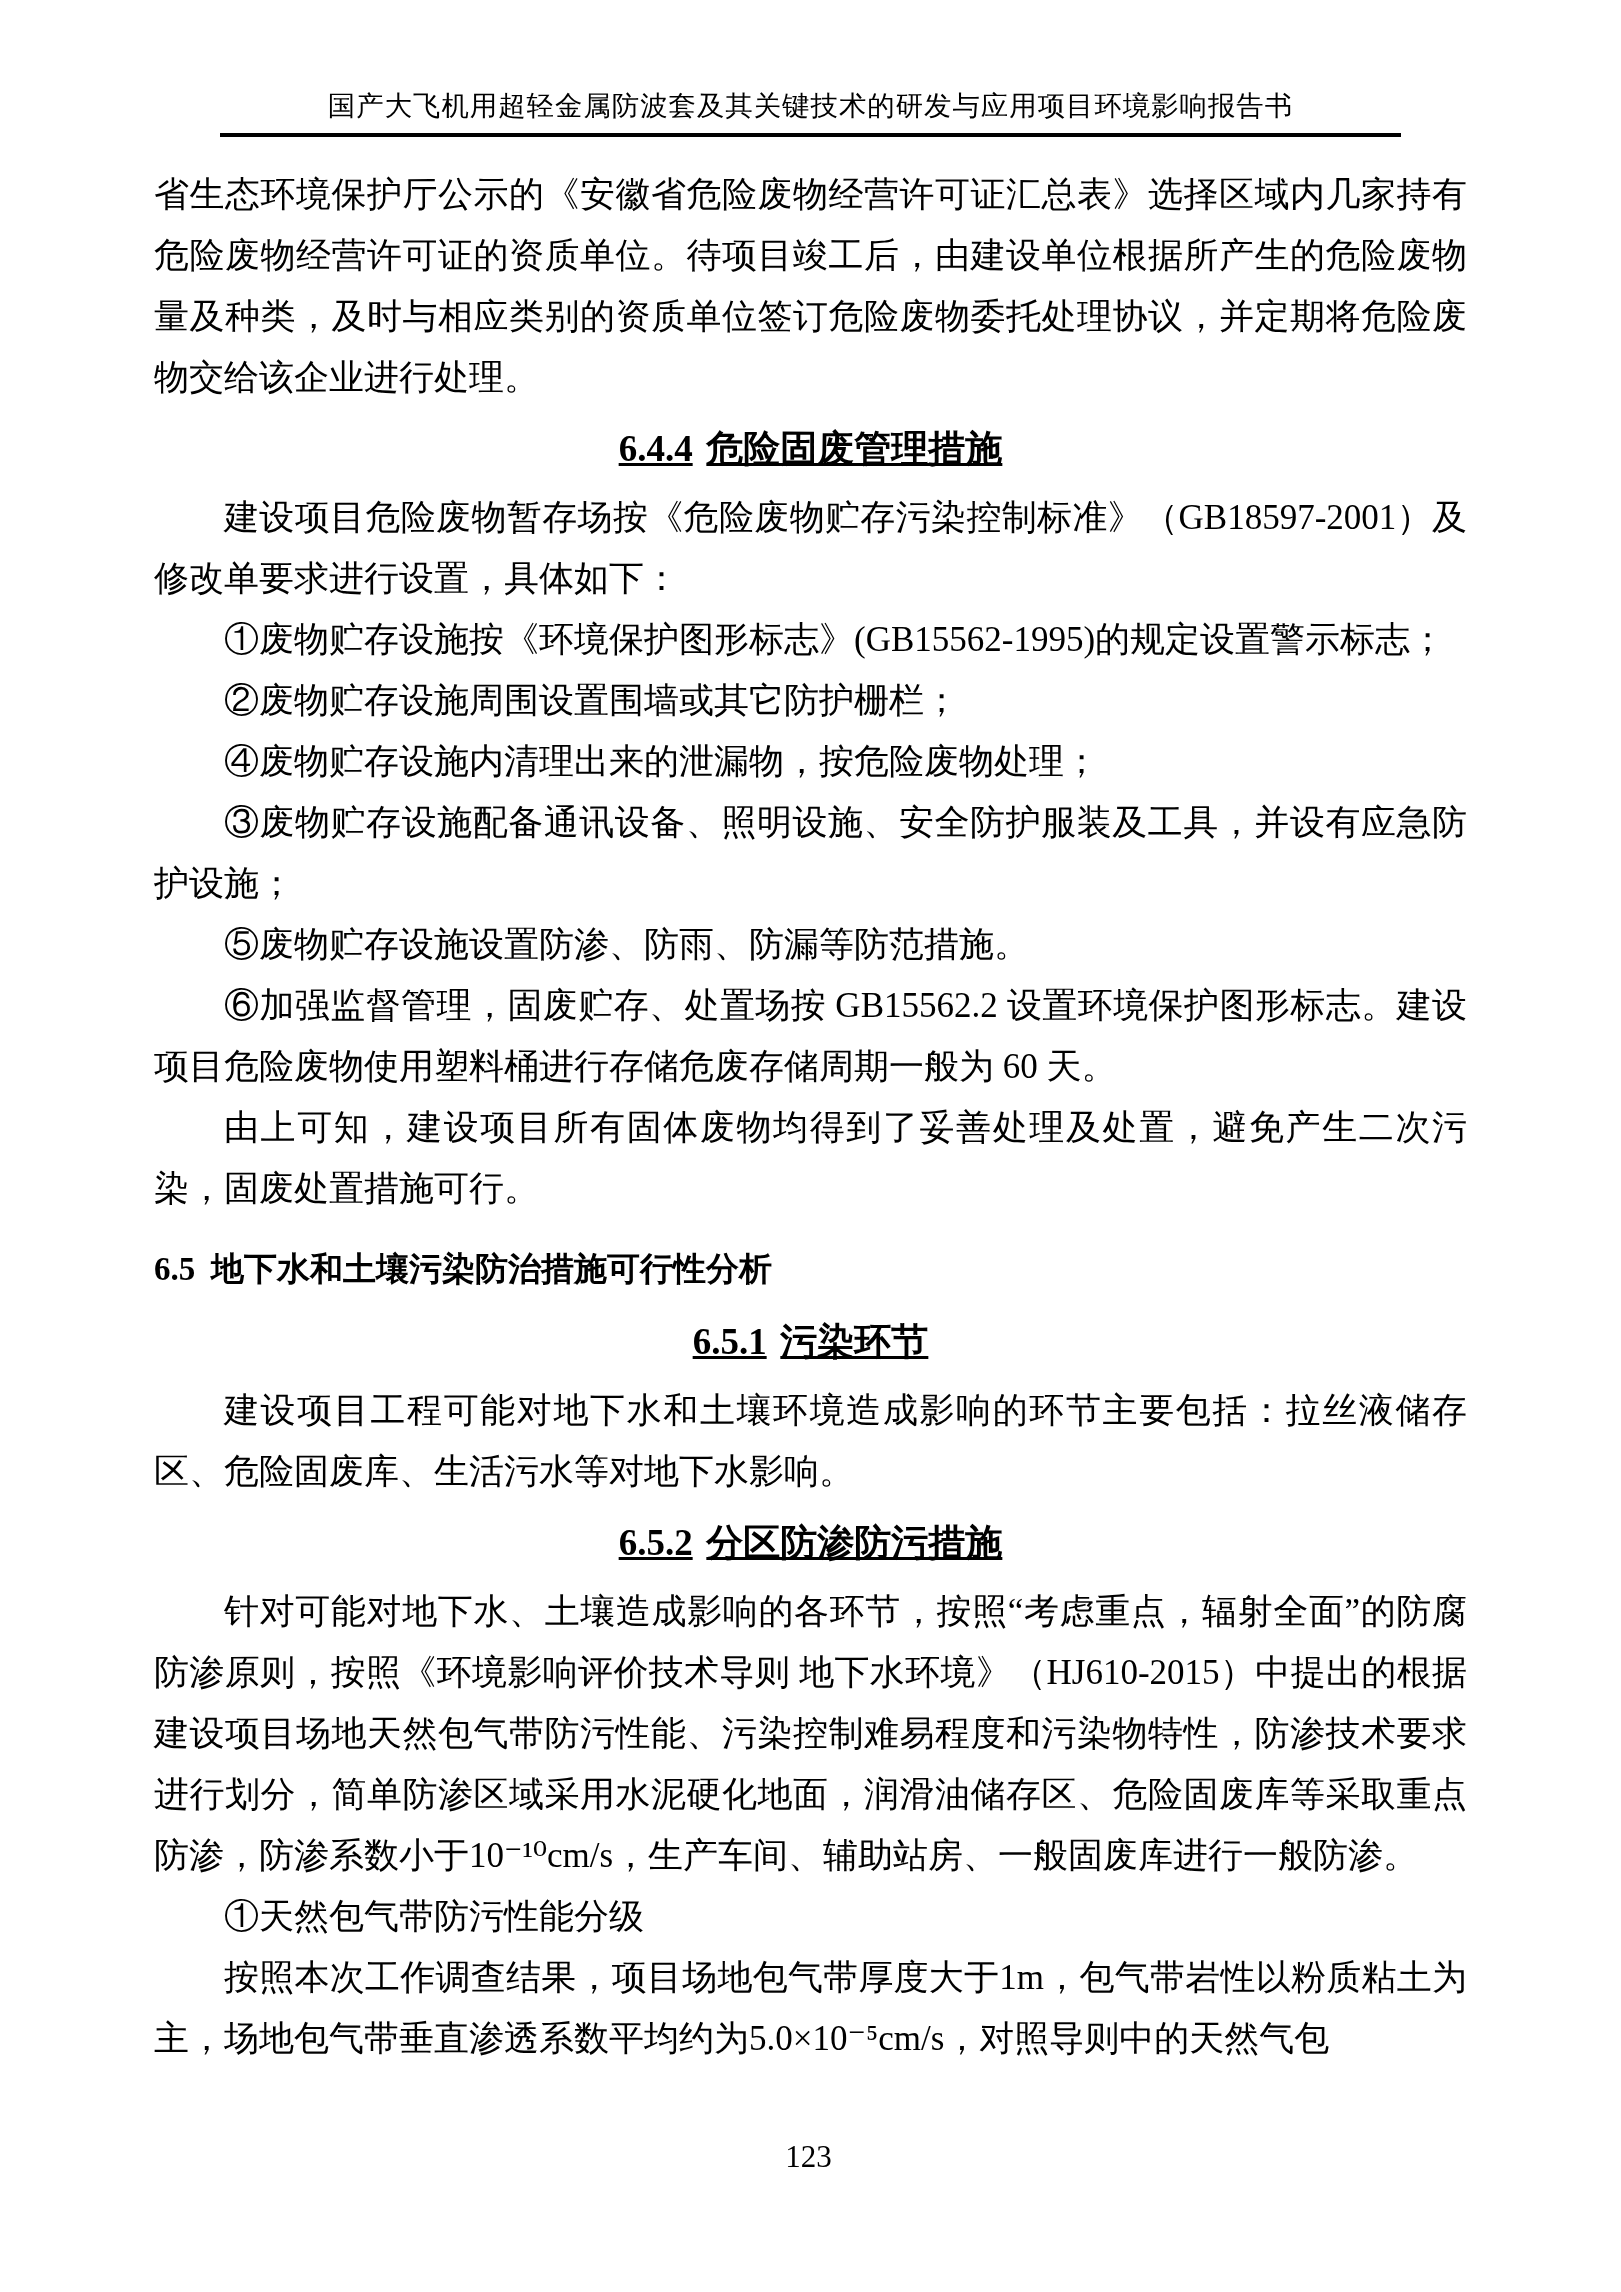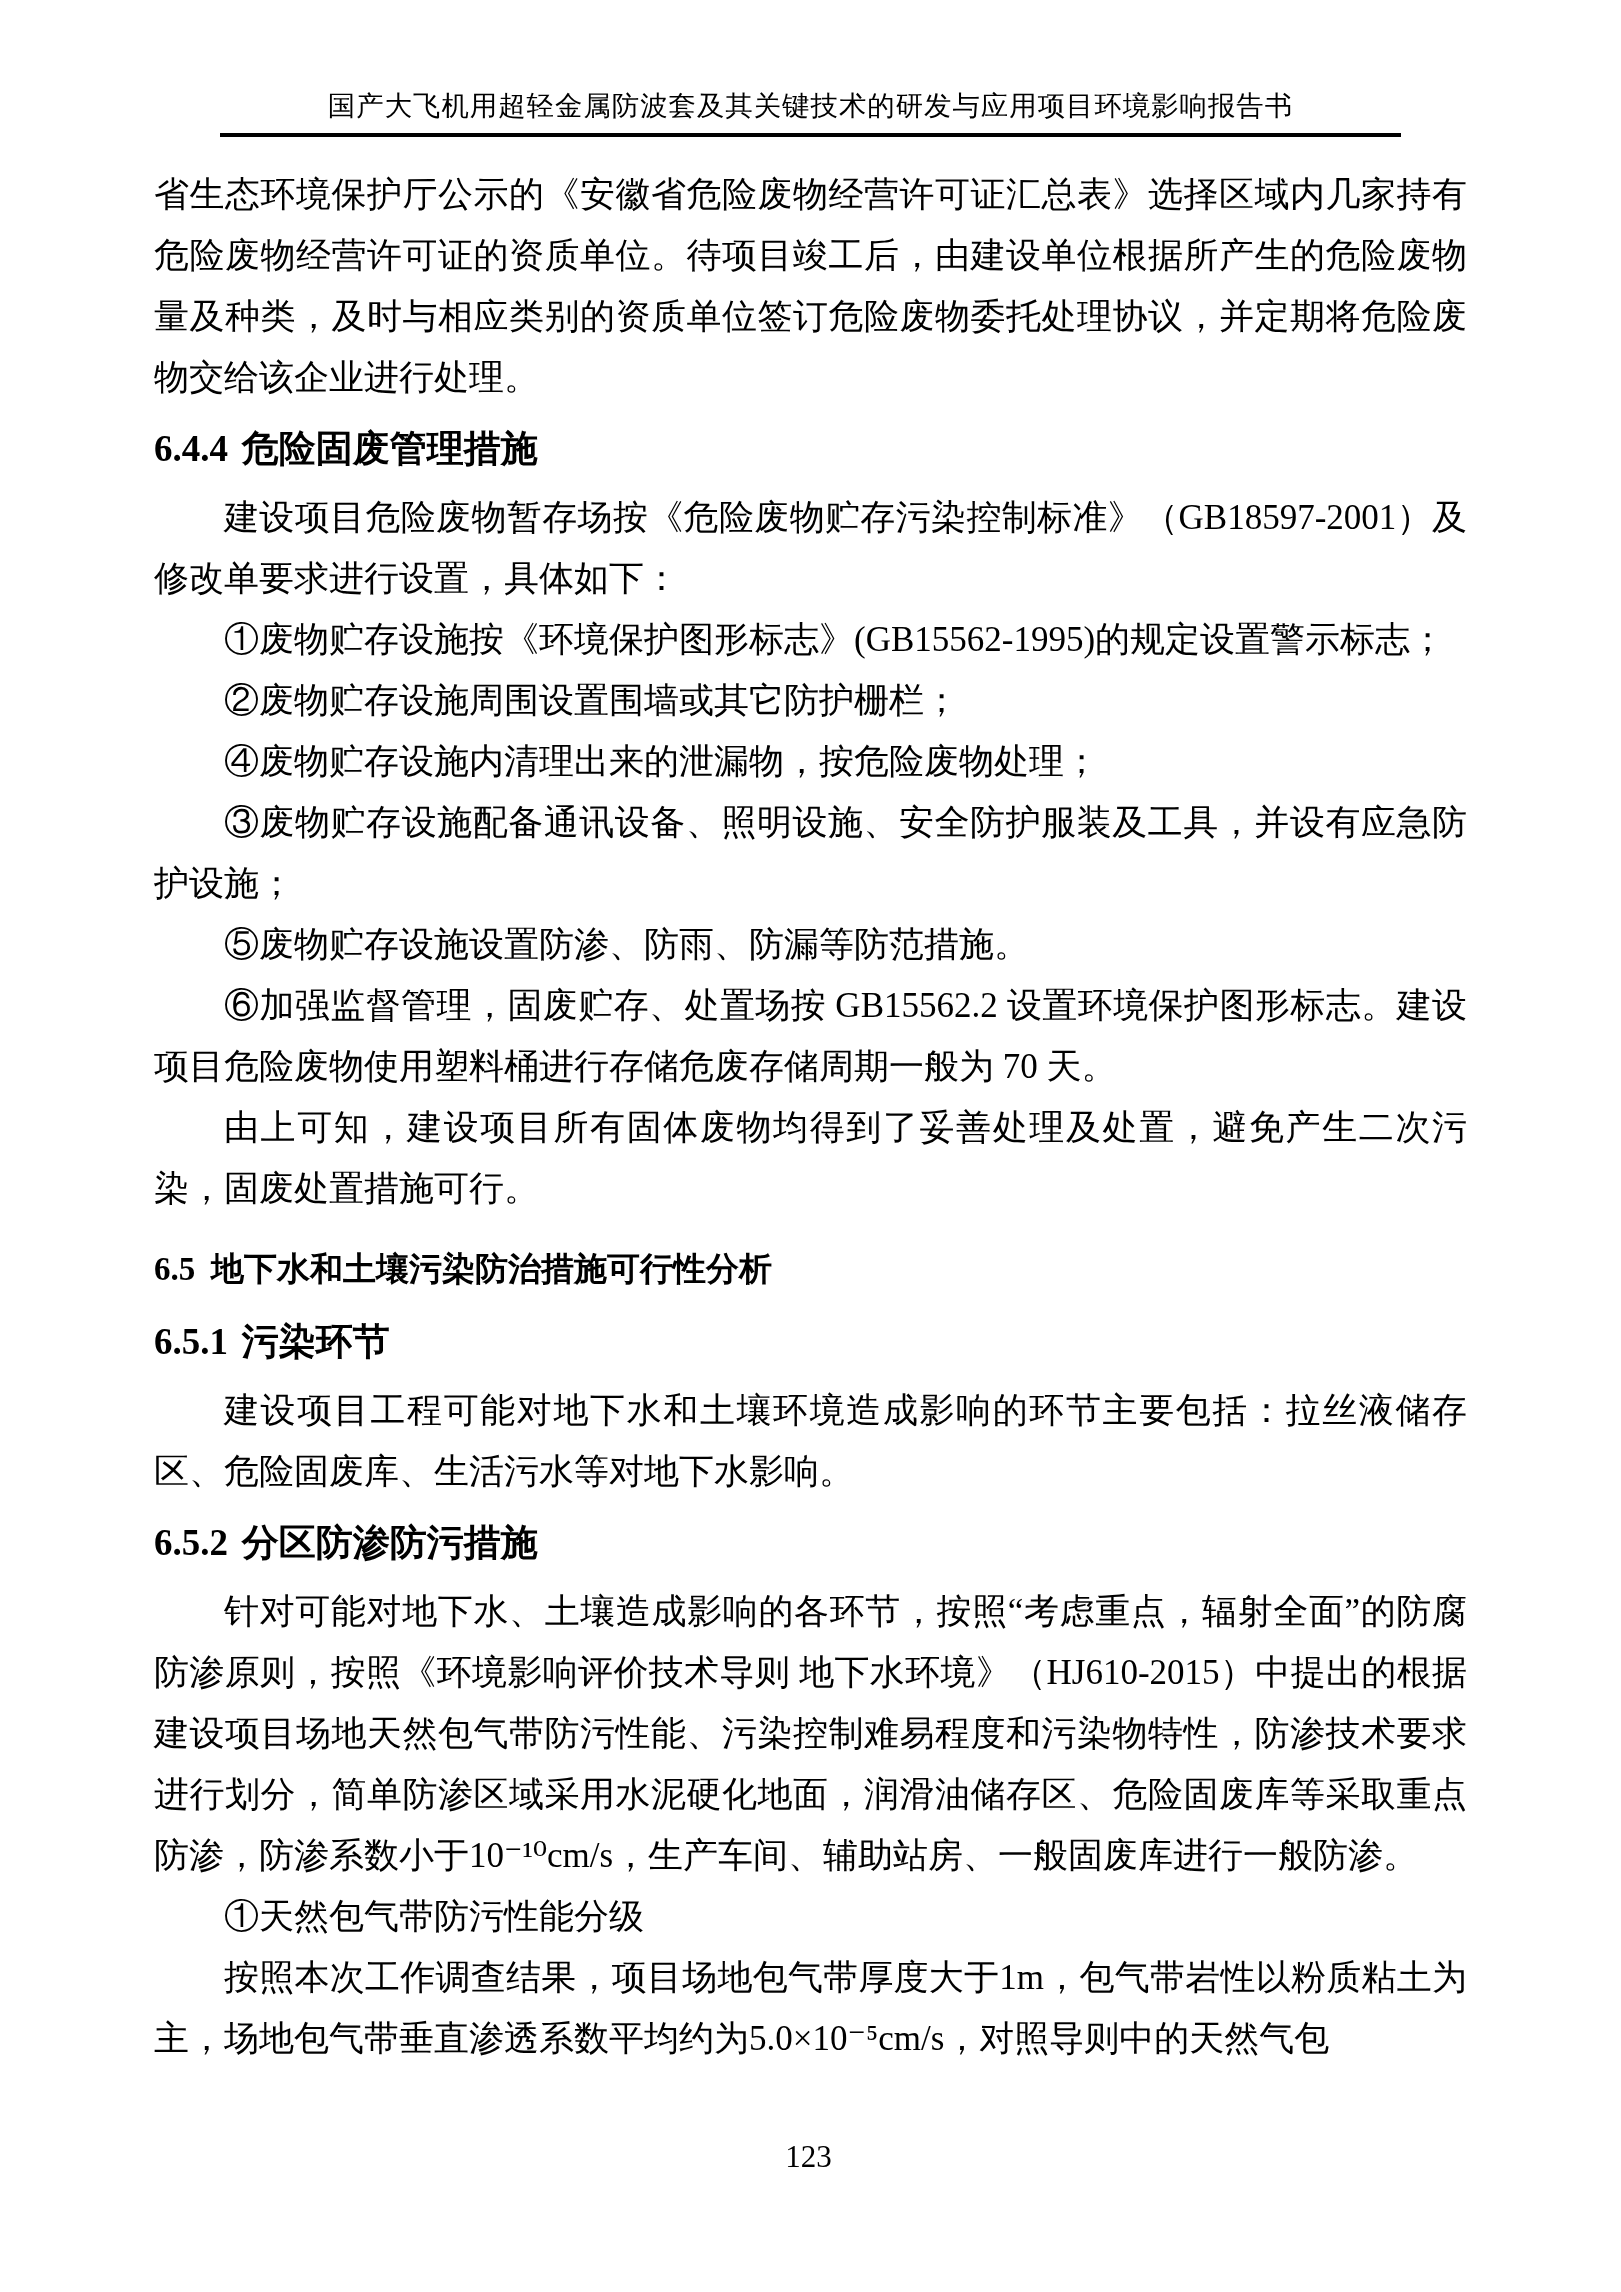--- a/index.html
+++ b/index.html
@@ -40,22 +40,23 @@
   .para {
     margin: 0;
     text-indent: 2em;
   }
   .para.no-indent { text-indent: 0; }
   .subhead {
     margin: 9.8px 0 7.8px 0;
     font-size: 37px;
     font-weight: bold;
     line-height: 61px;
-    text-align: left;
+    text-align: center;
     text-indent: 0;
+    text-decoration: underline;
   }
   .subhead .h-num { margin-right: 13.7px; }
   .chapter-head {
     margin: 17.6px 0 9.8px 0;
     font-size: 33px;
     font-weight: bold;
     line-height: 65px;
     text-align: left;
     text-indent: 0;
   }
@@ -92,21 +93,21 @@
     <p class="para">①废物贮存设施按《环境保护图形标志》(GB15562-1995)的规定设置警示标志；</p>
 
     <p class="para">②废物贮存设施周围设置围墙或其它防护栅栏；</p>
 
     <p class="para">④废物贮存设施内清理出来的泄漏物，按危险废物处理；</p>
 
     <p class="para">③废物贮存设施配备通讯设备、照明设施、安全防护服装及工具，并设有应急防护设施；</p>
 
     <p class="para">⑤废物贮存设施设置防渗、防雨、防漏等防范措施。</p>
 
-    <p class="para">⑥加强监督管理，固废贮存、处置场按 GB15562.2 设置环境保护图形标志。建设项目危险废物使用塑料桶进行存储危废存储周期一般为 70 天。</p>
+    <p class="para">⑥加强监督管理，固废贮存、处置场按 GB15562.2 设置环境保护图形标志。建设项目危险废物使用塑料桶进行存储危废存储周期一般为 60 天。</p>
 
     <p class="para">由上可知，建设项目所有固体废物均得到了妥善处理及处置，避免产生二次污染，固废处置措施可行。</p>
 
     <h2 class="chapter-head">
       <span class="h-num">6.5</span><span>地下水和土壤污染防治措施可行性分析</span>
     </h2>
 
     <h3 class="subhead">
       <span class="h-num">6.5.1</span><span>污染环节</span>
     </h3>

